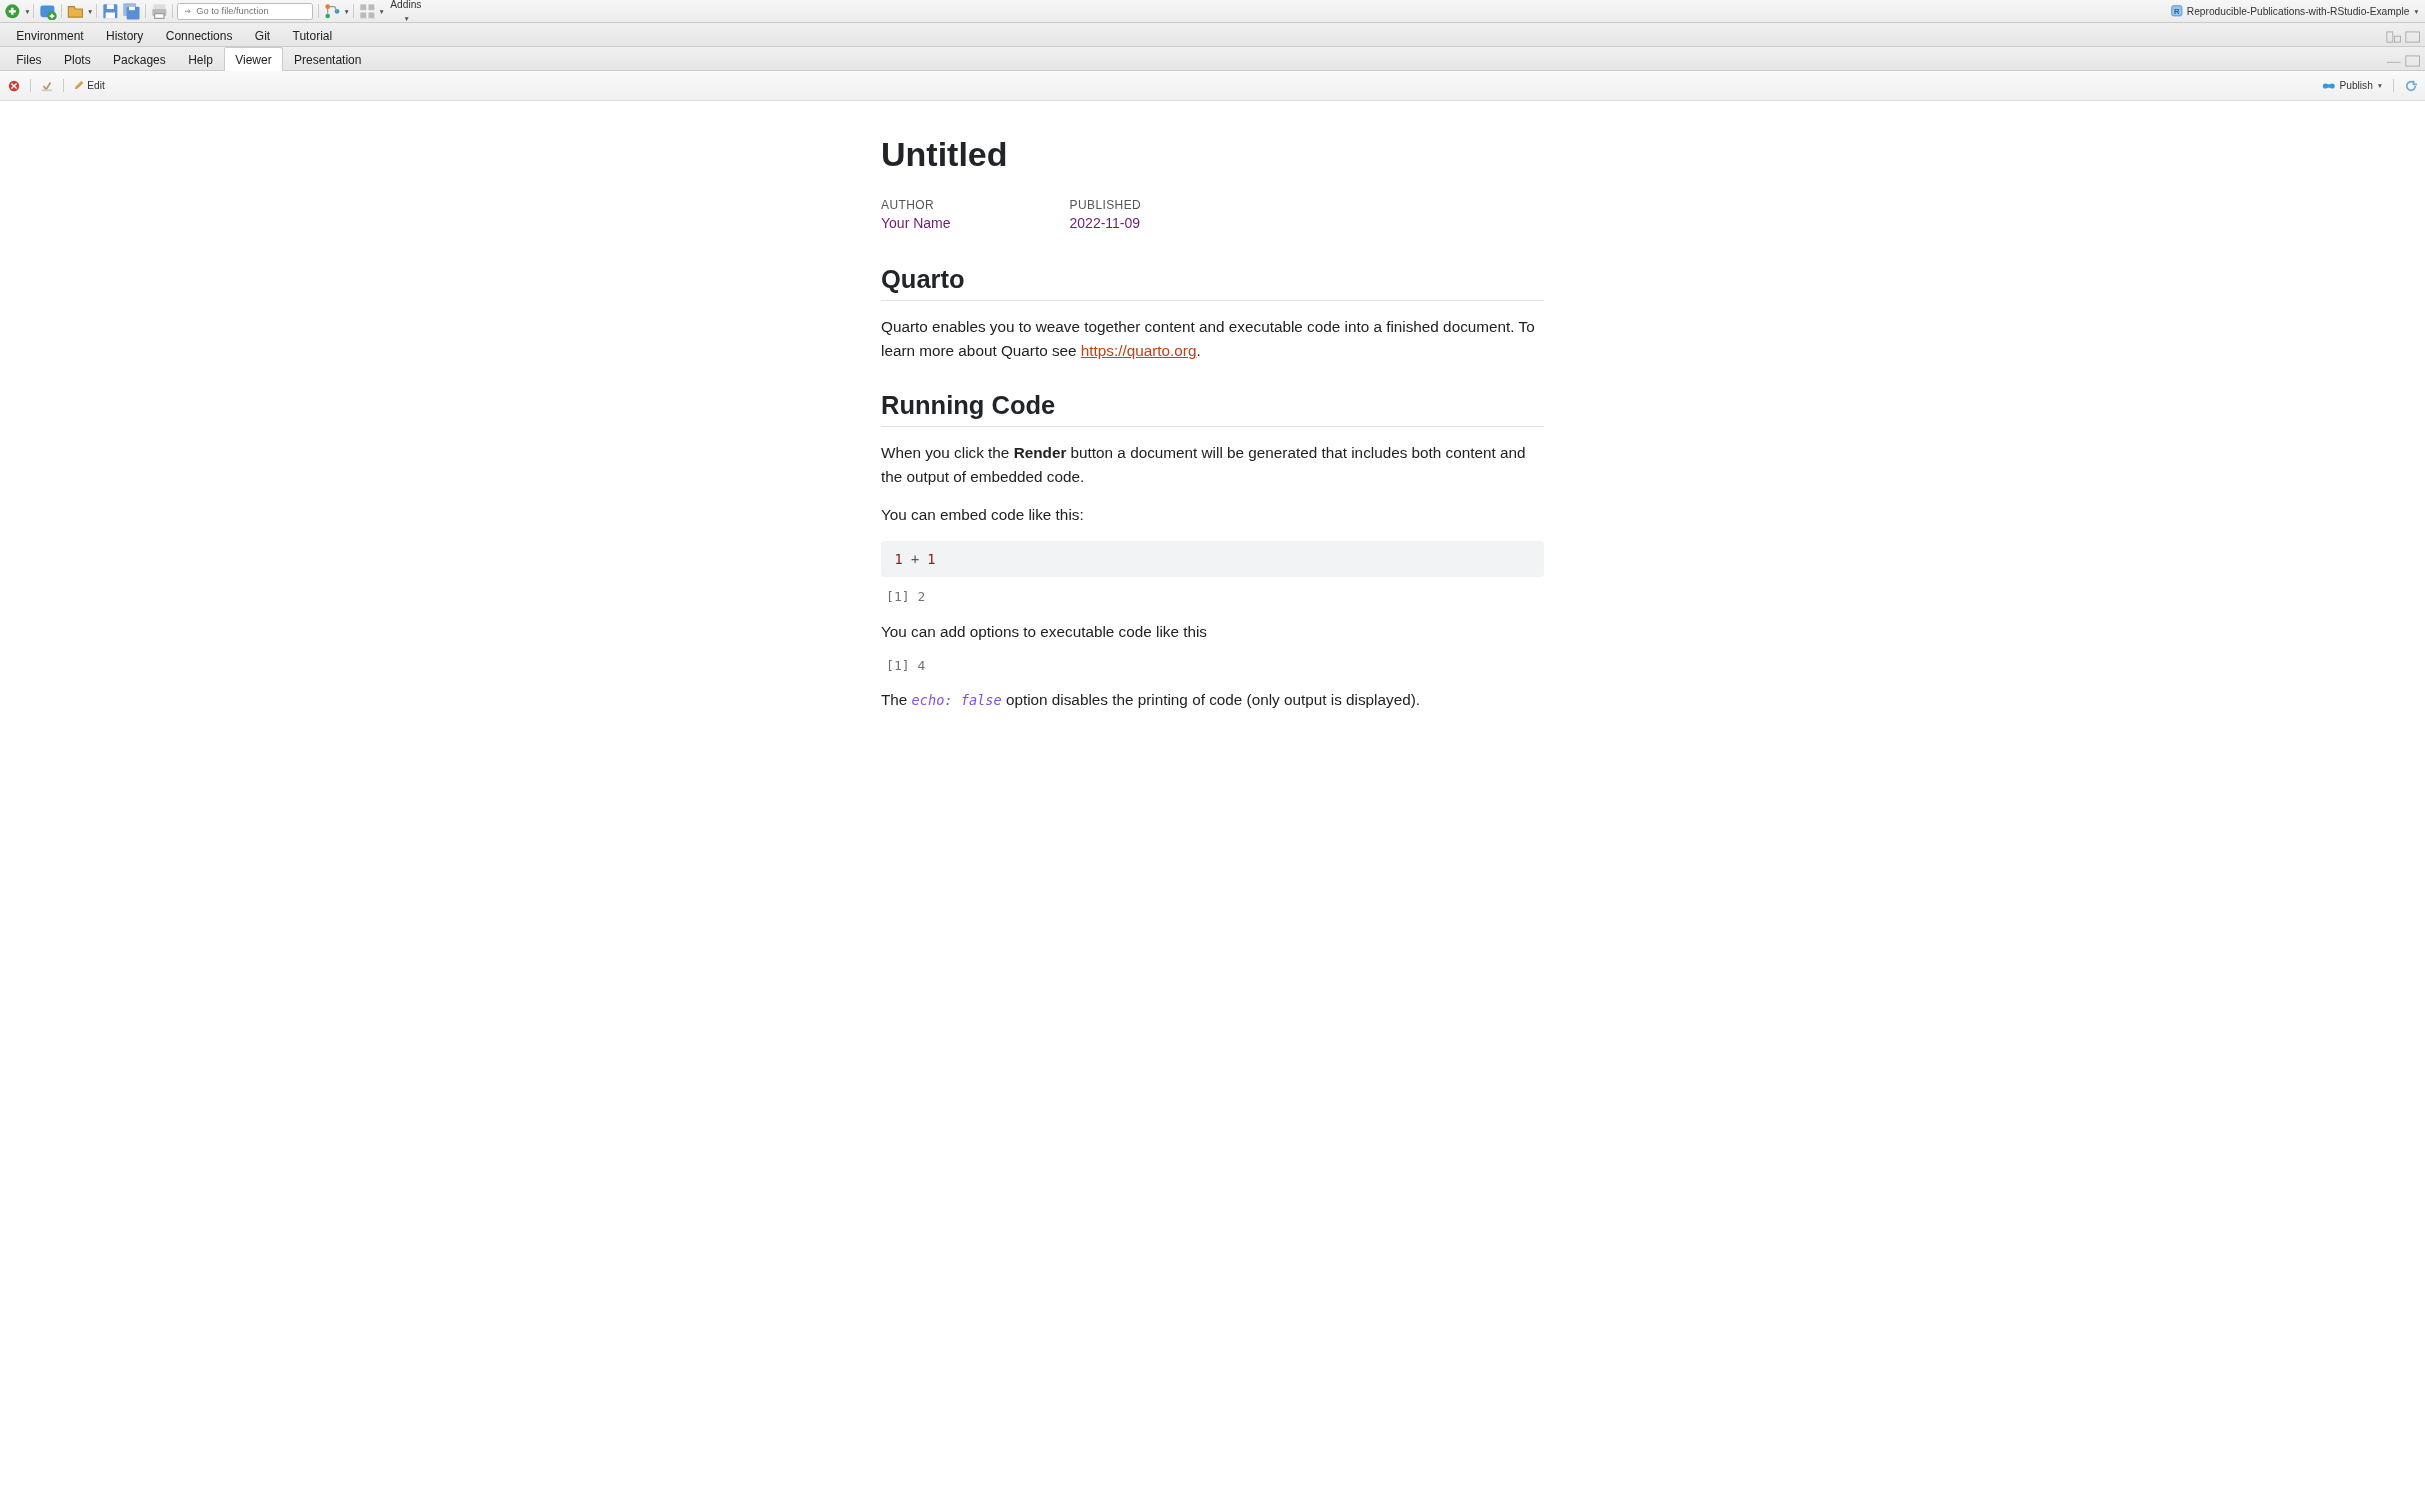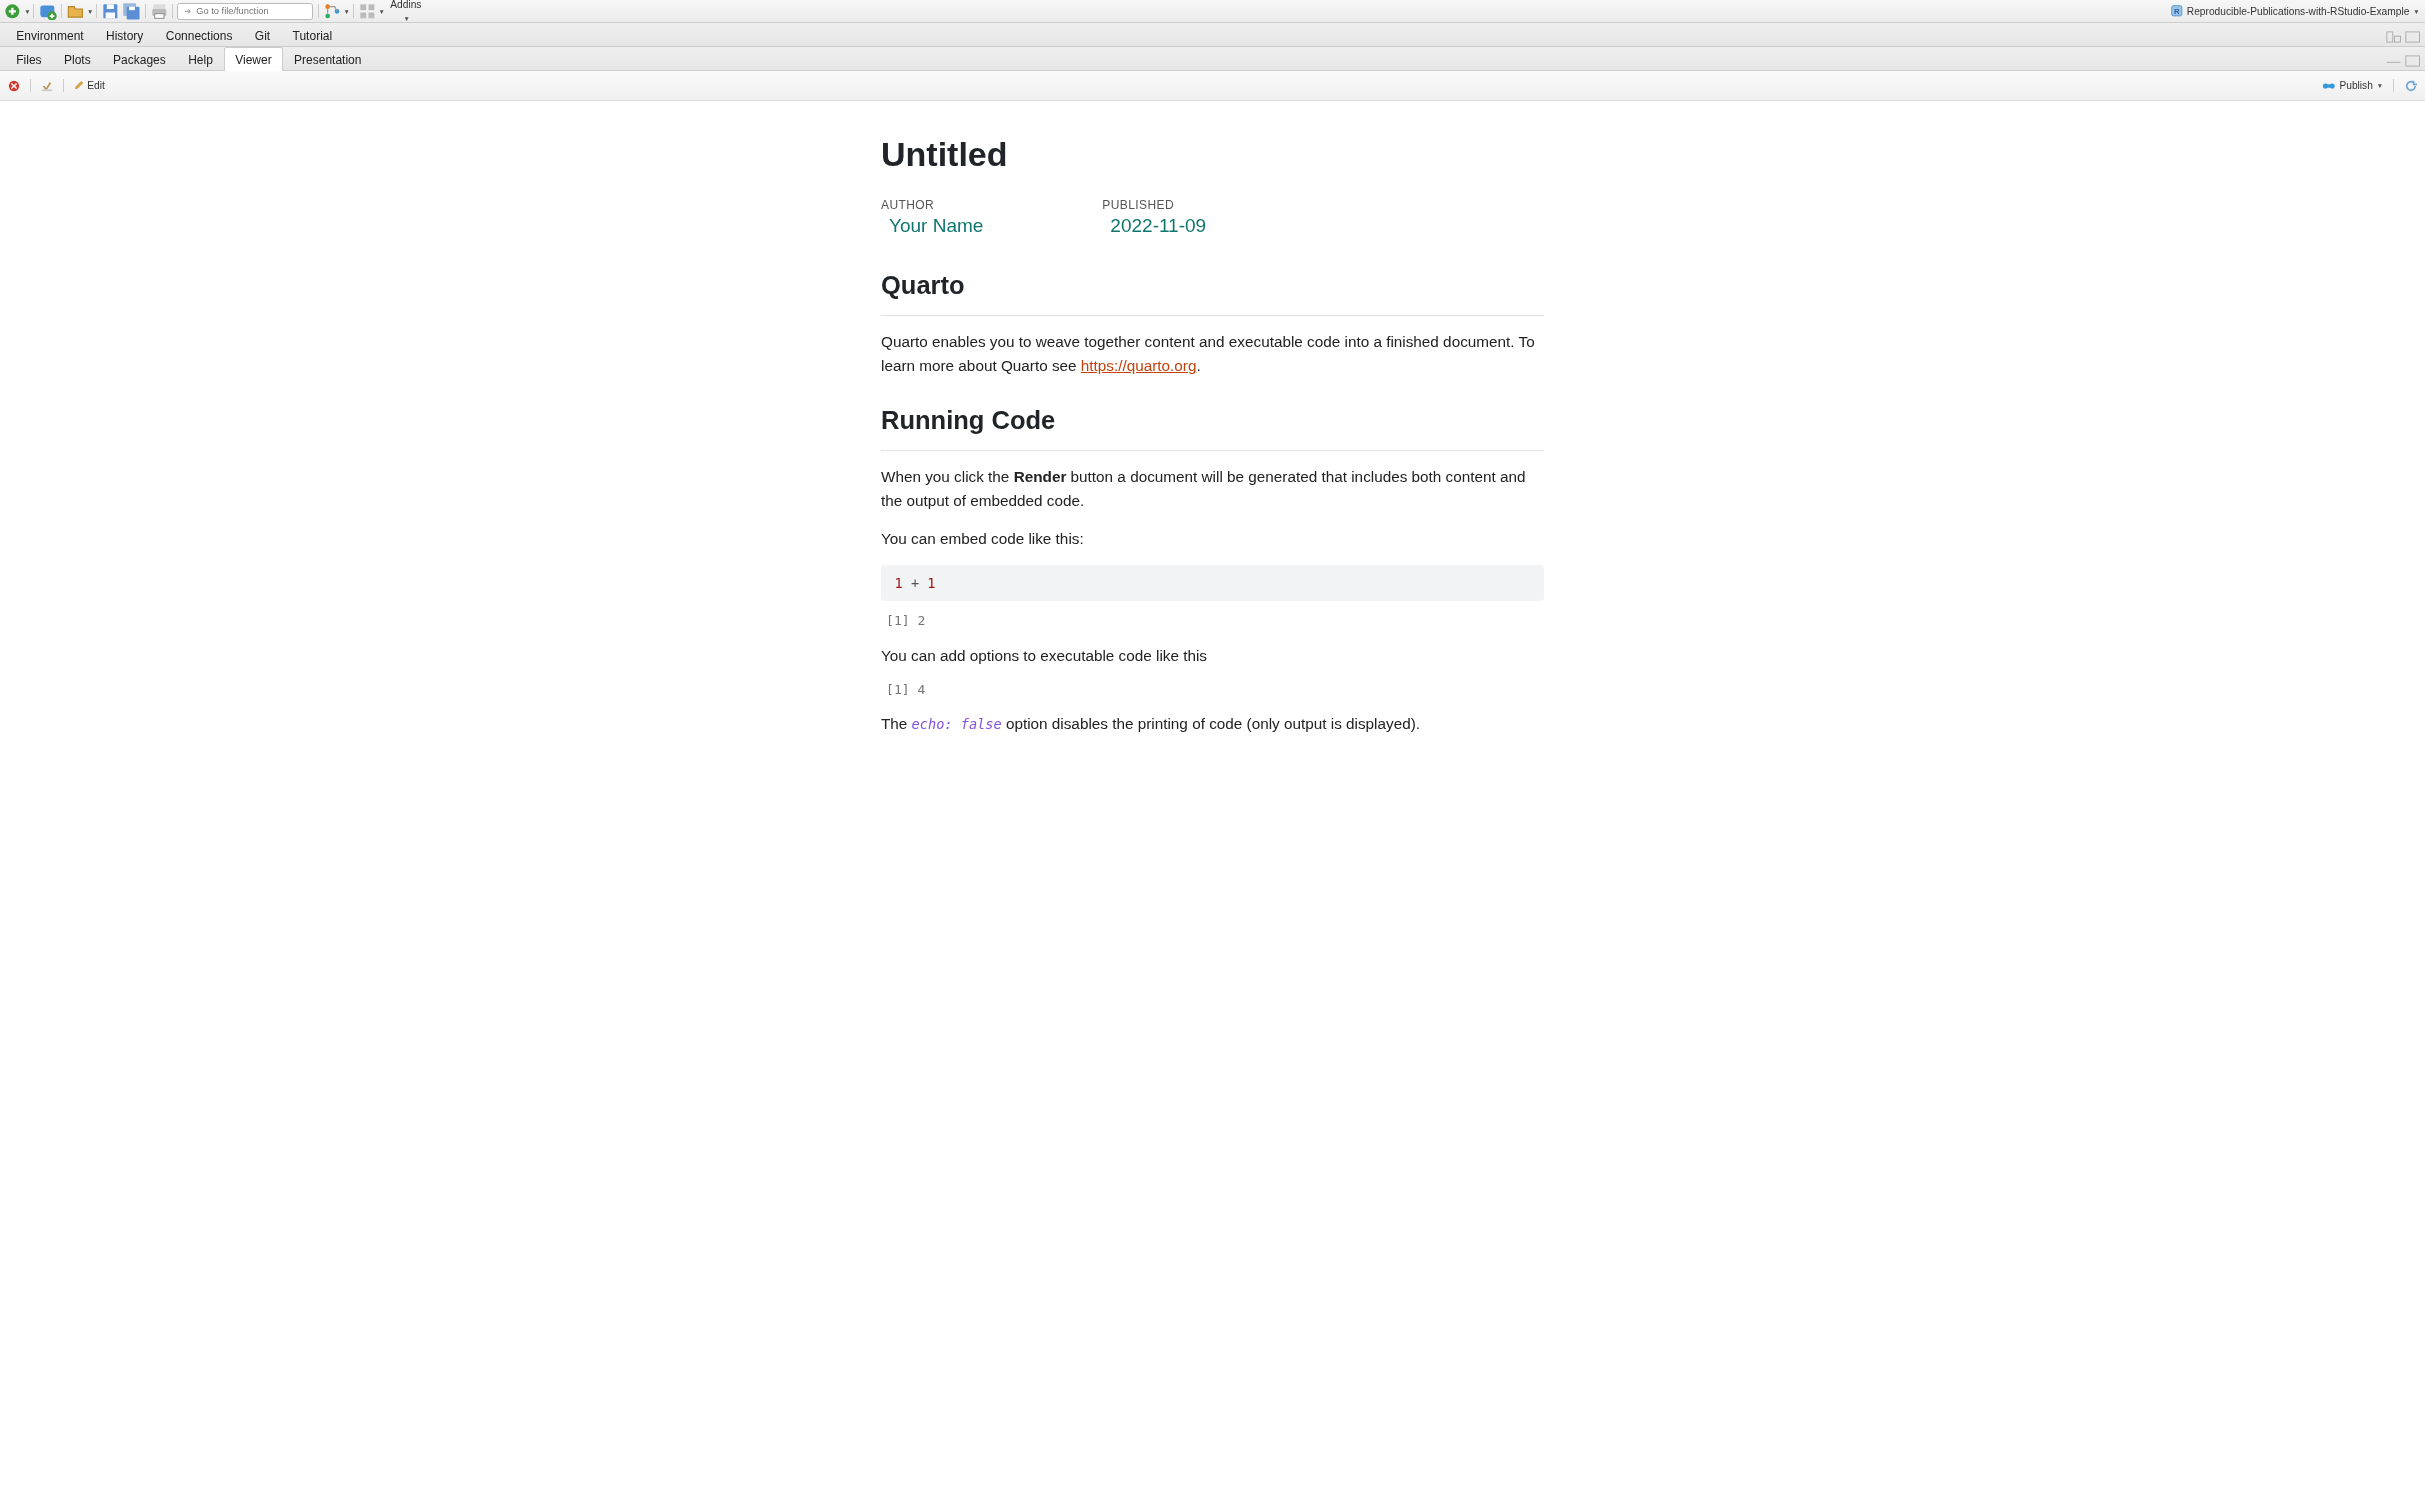--- a/index.html
+++ b/index.html
@@ -177,30 +177,29 @@
       gap: 119px;
       margin-bottom: 34px;
     }
     .meta-block .meta-label {
       font-size: 12px;
       color: #555;
       letter-spacing: 0.4px;
       margin-bottom: 3.4px;
     }
     .meta-block .meta-value {
-      font-size: 19px;
-      color: #0f766e;
-      margin-left: 8px;
+      font-size: 14px;
+      color: #701a75;
     }
     .doc h2 {
       font-size: 25.5px;
       font-weight: 600;
       margin-top: 27px;
       margin-bottom: 3.4px;
-      padding-bottom: 15px;
+      padding-bottom: 6px;
       border-bottom: 0.8px solid #dee2e6;
     }
     .doc p {
       font-size: 15.3px;
       line-height: 1.6;
       margin: 13.6px 0;
       color: #222;
     }
     .doc a { color: #c2410c; text-decoration: underline; }
     .doc strong { font-weight: 700; }

